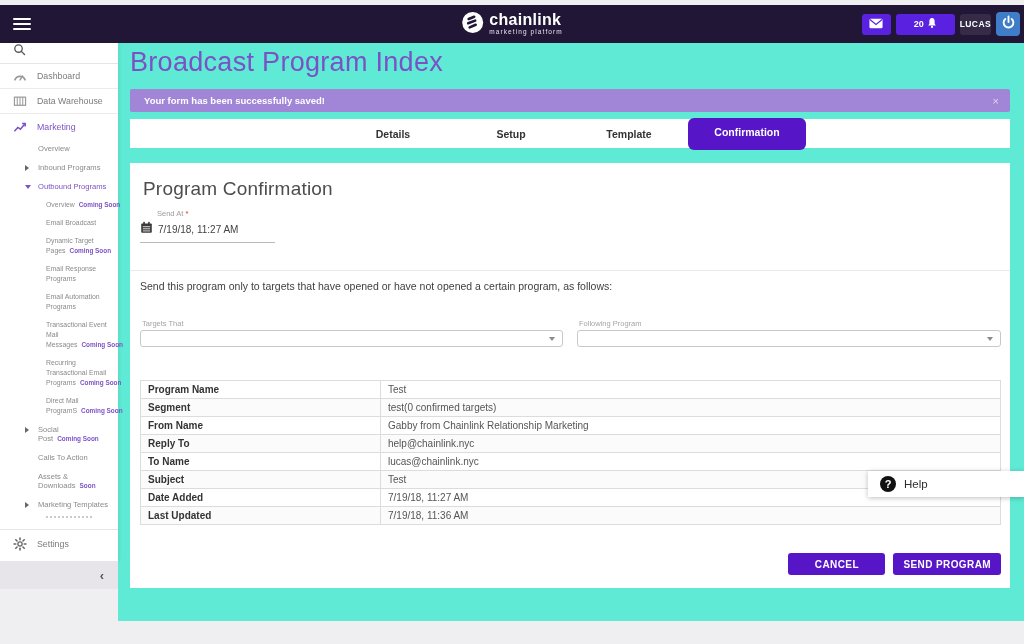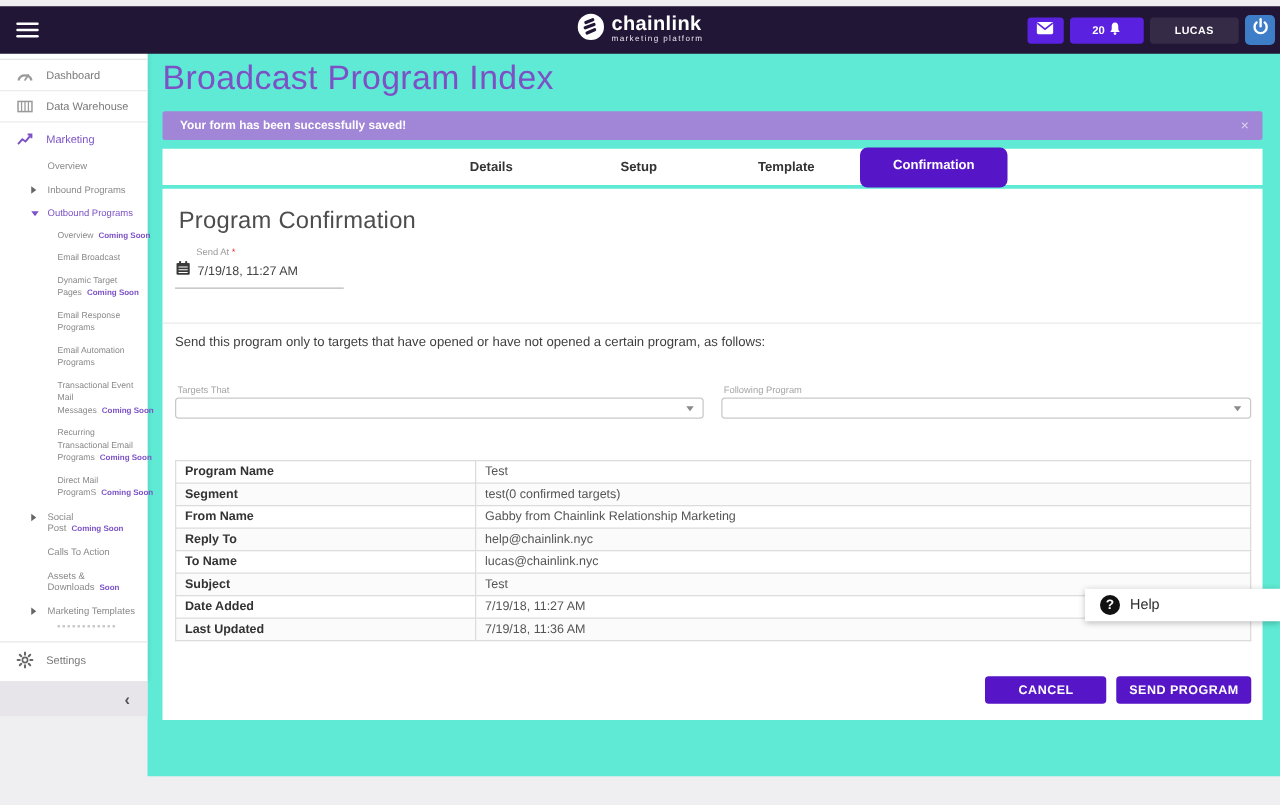--- a/index.html
+++ b/index.html
@@ -12,25 +12,25 @@
   .hamburger span { display:block; height:2.4px; background:#fff; border-radius:1px; }
   .brand { position:absolute; left:50%; transform:translateX(-50%); display:flex; align-items:center; }
   .brand-mark { margin-right:5px; }
   .brand-text { color:#fff; line-height:1; }
   .brand-name { font-size:16px; font-weight:bold; letter-spacing:.3px; }
   .brand-tag { font-size:6.5px; letter-spacing:1.1px; margin-top:1px; color:#e8e4f0; }
   .top-right { position:absolute; right:4px; top:0; height:38px; display:flex; align-items:center; gap:5px; }
   .tr-btn { height:21px; border-radius:3px; display:flex; align-items:center; justify-content:center; cursor:pointer; }
   .mail-btn { width:29px; background:#5b21e0; }
   .badge-btn { background:#5b21e0; padding:0 18px; color:#fff; font-size:9px; font-weight:bold; gap:3px; }
-  .user-btn { background:rgba(255,255,255,.09); padding:0 20px; color:#fff; font-size:8.5px; font-weight:bold; letter-spacing:.4px; }
+  .user-btn { background:rgba(255,255,255,.09); padding:0 0; color:#fff; font-size:8.5px; font-weight:bold; letter-spacing:.4px; }
   .power-btn { width:24px; height:24px; background:#3e7dc7; border-radius:4px; }
 
   
-  .sidebar { position:absolute; top:22px; left:0; width:118px; z-index:20; }
+  .sidebar { position:absolute; top:38px; left:0; width:118px; z-index:20; }
   .side-white { background:#fff; box-shadow:1px 0 3px rgba(0,0,0,.08); padding-bottom:4px; }
   .search-row { height:26px; display:flex; align-items:center; padding-left:13px; border-bottom:1px solid #e6e6e6; cursor:pointer; }
   .side-item { height:25px; display:flex; align-items:center; padding-left:12px; cursor:pointer; }
   .side-item .sicon { width:15px; display:flex; justify-content:center; margin-right:10px; }
   .side-item .slabel { font-size:8.8px; color:#7a7a7a; }
   .side-item.bordered { border-bottom:1px solid #ececec; }
   .side-item.active .slabel { color:#7c52c6; }
   .sub1 { position:relative; padding:5px 2px 5px 38px; font-size:7.6px; color:#8a8a8a; cursor:pointer; }
   .sub1.active { color:#7c52c6; }
   .arr { position:absolute; left:25px; top:7px; width:0; height:0; }
@@ -48,21 +48,21 @@
   
   .main { position:absolute; top:38px; left:118px; right:0; bottom:23px; background:#5eead4; overflow:hidden; }
   .main-inner { padding:0 14px 0 12px; }
   h1.page-title { margin-top:9px; font-size:27px; font-weight:400; color:#7c51c5; letter-spacing:.3px; }
   .banner { margin-top:11px; height:23px; background:#a185d6; border-radius:2px; display:flex; align-items:center; color:#fff; }
   .banner-msg { font-size:9.5px; font-weight:bold; margin-left:14px; flex:1; }
   .banner-close { margin-right:11px; font-size:11px; opacity:.65; cursor:pointer; }
   .tabstrip { margin-top:7px; height:29px; background:#fff; display:flex; align-items:center; justify-content:center; }
   .tab { width:118px; text-align:center; font-size:10.5px; font-weight:bold; color:#333; cursor:pointer; }
   .tab.active { background:#5715c8; color:#fff; height:32px; line-height:28px; border-radius:6px; }
-  .card { margin-top:3px; background:#fff; padding:0 9px 13px 10px; }
+  .card { margin-top:15px; background:#fff; padding:0 9px 13px 10px; }
   h2.section-title { padding-top:15px; margin-left:3px; font-size:19px; font-weight:400; color:#4d4d4d; letter-spacing:.2px; }
   .sendat-wrap { margin-top:9px; margin-left:0; }
   .sendat-label { font-size:7.5px; color:#9a9a9a; margin-left:17px; }
   .req { color:#e0332e; }
   .sendat-field { margin-top:2px; display:flex; align-items:center; width:135px; border-bottom:1px solid #b9b9b9; padding-bottom:4px; cursor:text; }
   .sendat-value { font-size:10px; color:#444; margin-left:5px; }
   .divider { margin:27px -9px 0 -10px; border-top:1px solid #e9e9e9; }
   .instruction { margin-top:9px; font-size:10.5px; color:#3f3f3f; }
   .selects-row { margin-top:27px; display:flex; gap:14px; }
   .sel-col-1 { width:423px; }

